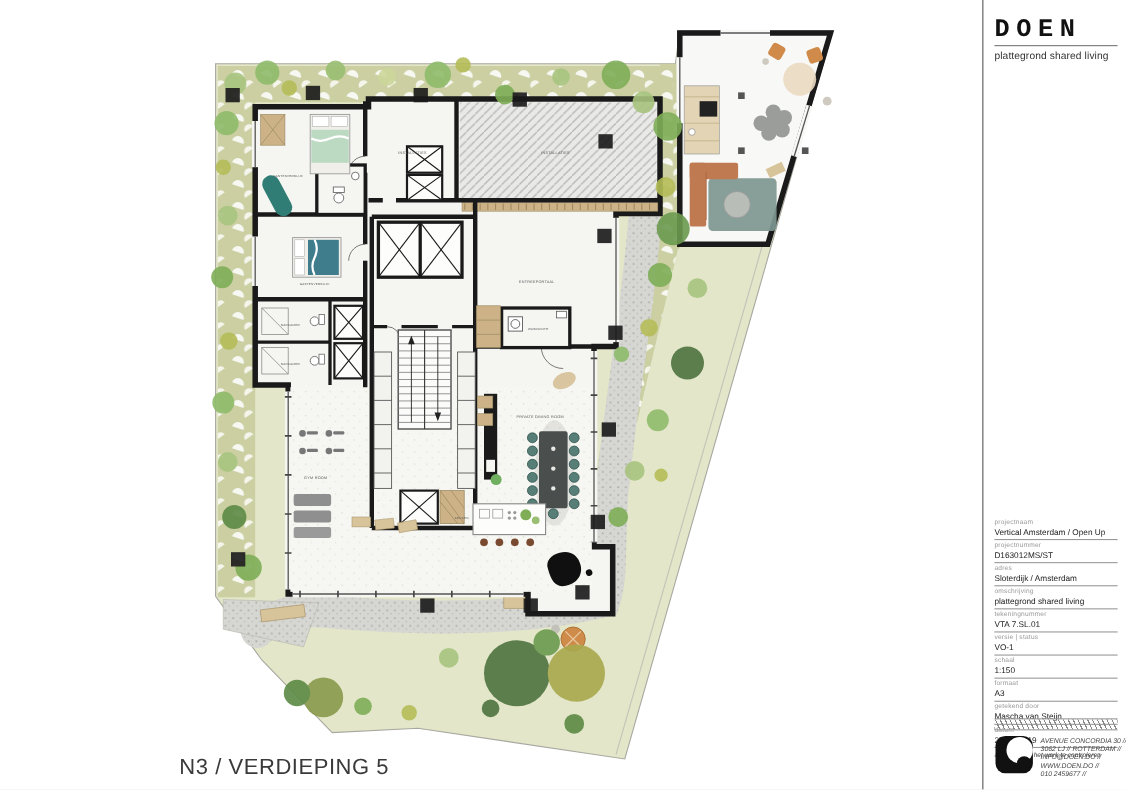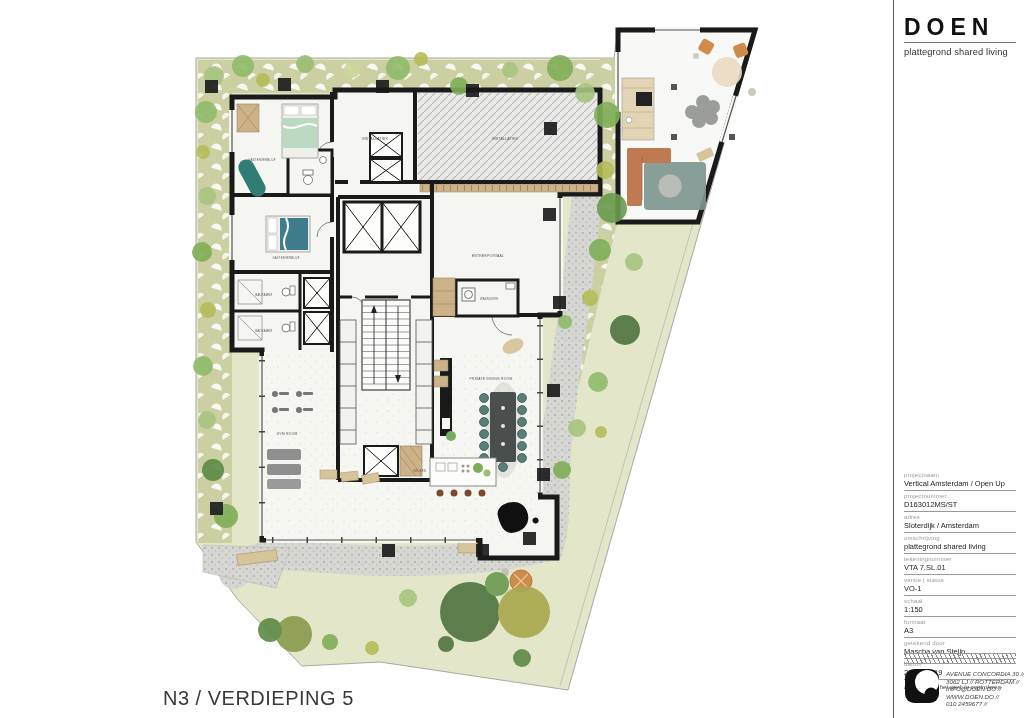--- a/index.html
+++ b/index.html
@@ -6,21 +6,21 @@
   .page{position:relative;width:1024px;height:718px;background:#fff;overflow:hidden;
         font-family:"Liberation Sans",sans-serif;}
   svg{display:block;}
   .plan{position:absolute;left:0;top:0;}
   .plan-title{position:absolute;left:163px;top:687px;font-size:20px;color:#3a3a3a;
               letter-spacing:.5px;text-align:right;}
   .titleblock{position:absolute;left:893px;top:0;width:130px;height:718px;
               border-left:1px solid #555;background:#fff;}
   .brand{position:absolute;left:10px;top:14px;width:112px;}
   .logo{font-size:23px;font-weight:bold;letter-spacing:6px;color:#111;
-        border-bottom:1px solid #777;padding-bottom:1px;}
+        border-bottom:1px solid #777;padding-bottom:1px;font-family:Liberation Mono, monospace;}
   .logo-sub{font-size:9.3px;color:#333;margin-top:4px;letter-spacing:.1px;}
   .fields{position:absolute;left:10px;top:472px;width:112px;}
   .f-label{font-size:6px;color:#999;letter-spacing:.2px;}
   .f-value{font-size:7.5px;color:#222;border-bottom:1px solid #999;
            padding:1px 0 2px 0;margin-bottom:2px;white-space:nowrap;}
   .f-note{font-size:6px;color:#444;font-style:italic;margin-top:4px;}
   .zig{position:absolute;left:10px;top:653px;width:112px;height:9px;
        border-top:1px solid #999;border-bottom:1px solid #999;
        background:repeating-linear-gradient(65deg,#888 0 1px,transparent 1px 4px);}
   .contact{position:absolute;left:10px;top:668px;width:116px;display:flex;align-items:flex-start;}

